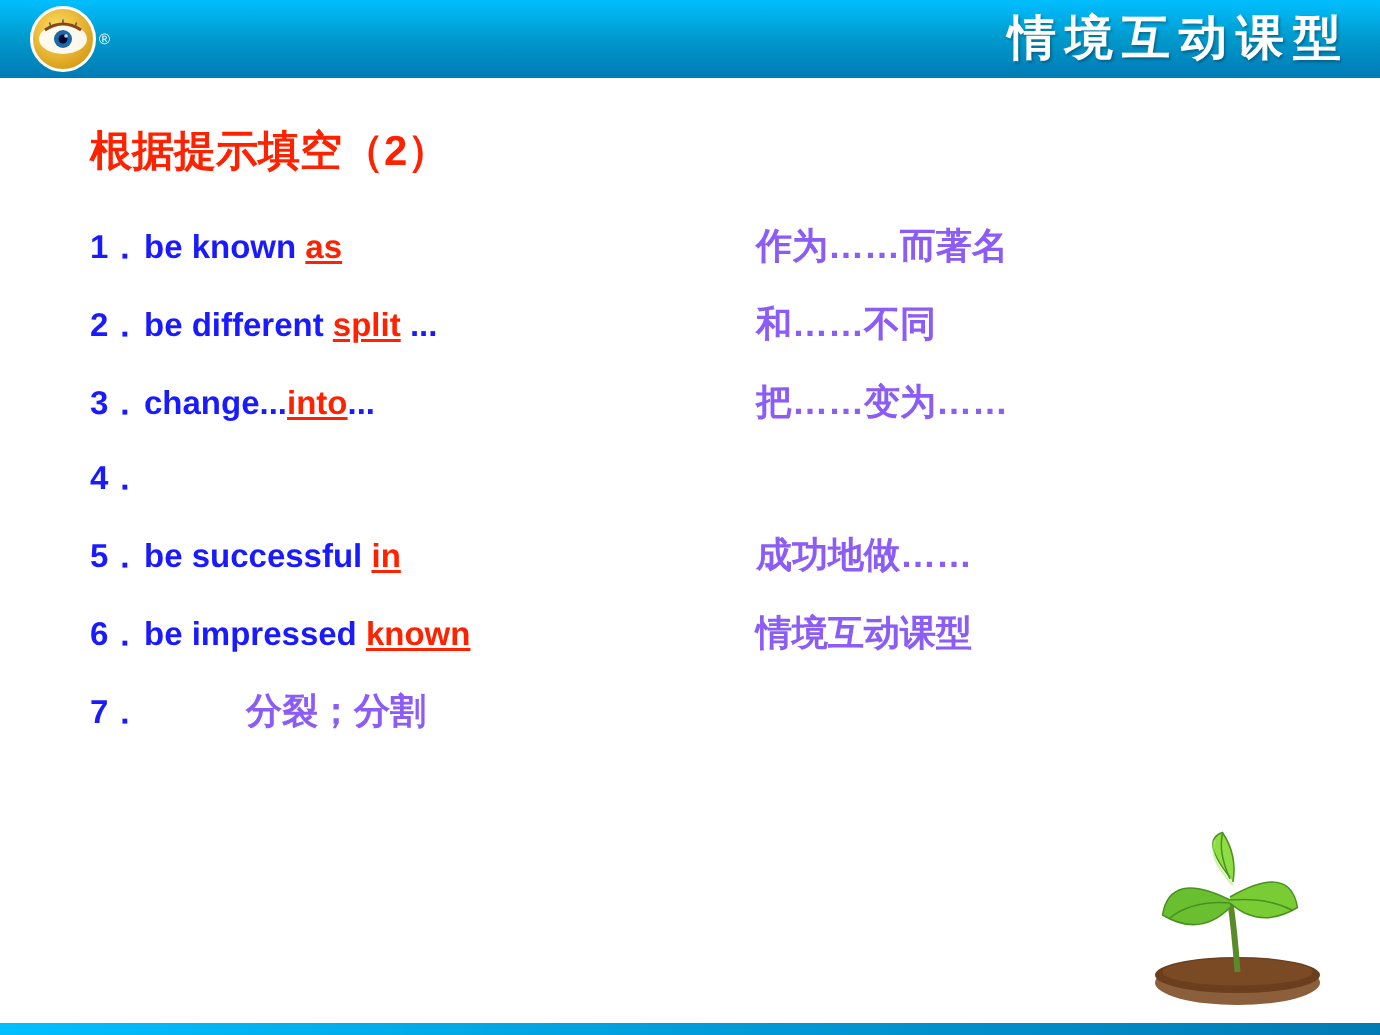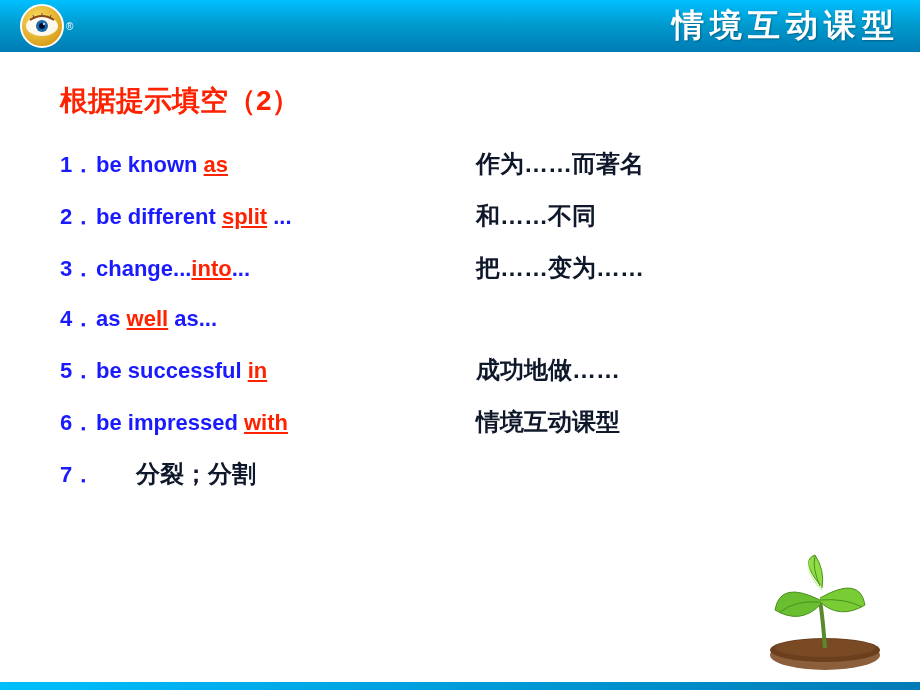--- a/index.html
+++ b/index.html
@@ -87,24 +87,24 @@
       min-width: 340px;
     }
 
     .phrase-en .keyword {
       color: #ff2200;
       text-decoration: underline;
       font-weight: bold;
     }
 
     .phrase-zh {
-      color: #0f172a;
+      color: #8b5cf6;
       font-size: 24px;
       font-weight: bold;
-      margin-left: 40px;
+      margin-left: 68px;
     }
 
     
     .plant-decoration {
       position: absolute;
       bottom: 20px;
       right: 30px;
       width: 130px;
       height: 120px;
     }
@@ -165,30 +165,29 @@
         <span class="phrase-en">be different <span class="keyword">split</span> ...</span>
         <span class="phrase-zh">和……不同</span>
       </div>
       <div class="phrase-row">
         <span class="num">3．</span>
         <span class="phrase-en">change...<span class="keyword">into</span>...</span>
         <span class="phrase-zh">把……变为……</span>
       </div>
       <div class="phrase-row">
         <span class="num">4．</span>
-        <span class="phrase-en">as <span class="keyword">well</span> as...</span>
       </div>
       <div class="phrase-row">
         <span class="num">5．</span>
         <span class="phrase-en">be successful <span class="keyword">in</span></span>
         <span class="phrase-zh">成功地做……</span>
       </div>
       <div class="phrase-row">
         <span class="num">6．</span>
-        <span class="phrase-en">be impressed <span class="keyword">with</span></span>
+        <span class="phrase-en">be impressed <span class="keyword">known</span></span>
         <span class="phrase-zh">情境互动课型</span>
       </div>
       <div class="phrase-row">
         <span class="num">7．</span>
         <span class="phrase-zh">分裂；分割</span>
       </div>
     </div>
 </div>
 
 <div class="plant-decoration">

